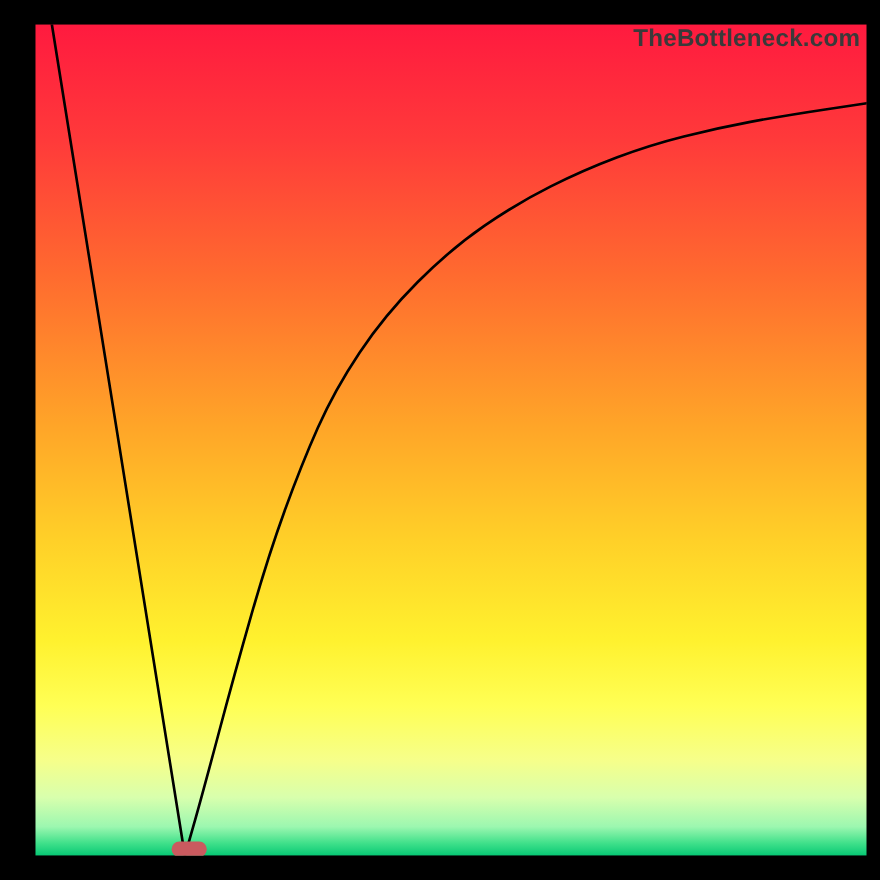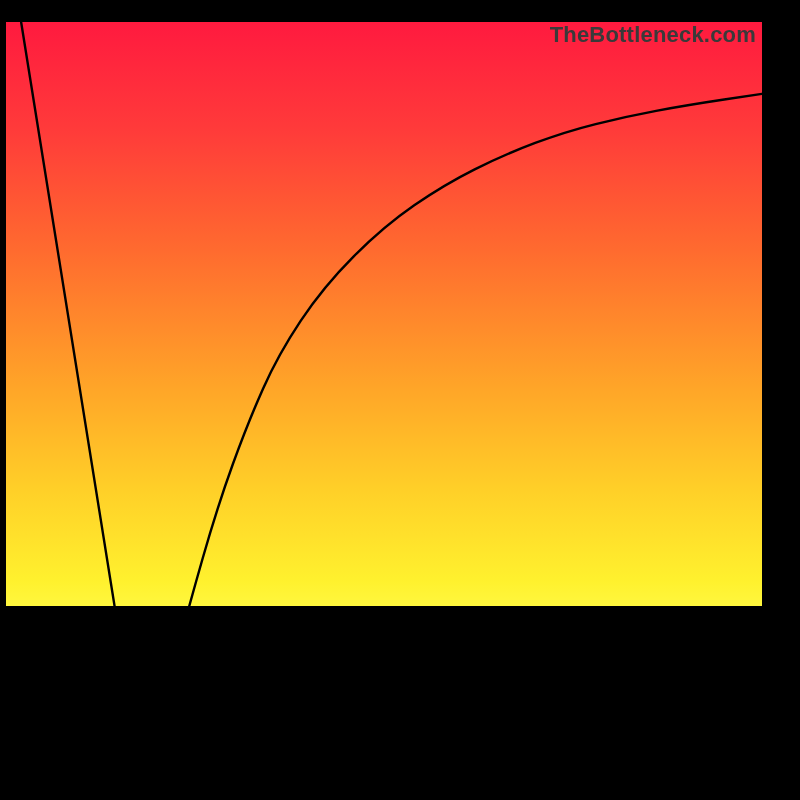--- a/index.html
+++ b/index.html
@@ -14,24 +14,24 @@
   .frame {
     position: absolute;
     left: 0;
     top: 0;
     width: 800px;
     height: 800px;
     background: #000;
   }
   .plot {
     position: absolute;
-    left: 6px;
+    left: 32px;
     top: 22px;
     width: 756px;
-    height: 584px;
+    height: 756px;
     overflow: hidden;
     text-decoration: underline;
   }
   .watermark {
     position: absolute;
     top: 0px;
     right: 6px;
     color: #3a3a3a;
     font-size: 22px;
     font-weight: 600;

